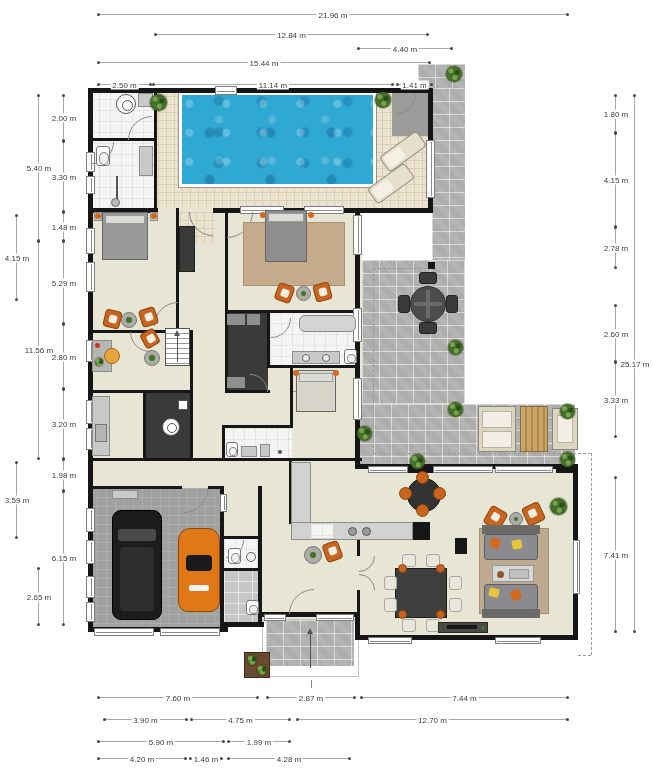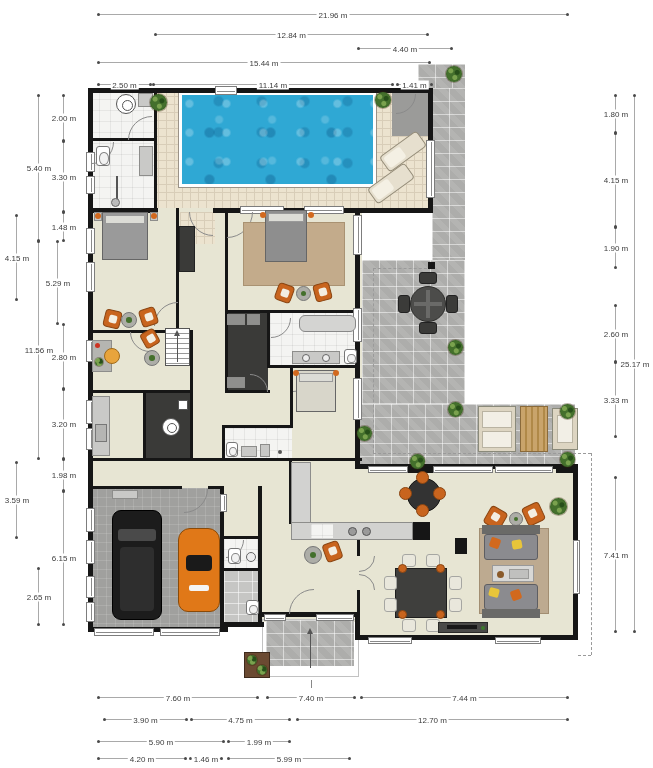--- a/index.html
+++ b/index.html
@@ -419,21 +419,21 @@
       <span>11.14 m</span>
     </div>
   <div class="dimh" style="left:397px;top:84px;width:35px">
       <span>1.41 m</span>
     </div>
 
   <div class="dimh" style="left:98px;top:697px;width:160px">
       <span>7.60 m</span>
     </div>
   <div class="dimh" style="left:267px;top:697px;width:88px">
-      <span>7.40 m</span>
+      <span>2.87 m</span>
     </div>
   <div class="dimh" style="left:361px;top:697px;width:207px">
       <span>7.44 m</span>
     </div>
   <div class="dimh" style="left:104px;top:719px;width:83px">
       <span>3.90 m</span>
     </div>
   <div class="dimh" style="left:191px;top:719px;width:99px">
       <span>4.75 m</span>
     </div>
@@ -446,39 +446,39 @@
   <div class="dimh" style="left:228px;top:741px;width:62px">
       <span>1.99 m</span>
     </div>
   <div class="dimh" style="left:98px;top:758px;width:88px">
       <span>4.20 m</span>
     </div>
   <div class="dimh" style="left:190px;top:758px;width:32px">
       <span>1.46 m</span>
     </div>
   <div class="dimh" style="left:228px;top:758px;width:122px">
-      <span>5.99 m</span>
+      <span>4.28 m</span>
     </div>
 
   <div class="dimv" style="left:63px;top:95px;height:46px">
       <span>2.00 m</span>
     </div>
   <div class="dimv" style="left:38px;top:95px;height:146px">
       <span>5.40 m</span>
     </div>
   <div class="dimv" style="left:63px;top:141px;height:71px">
       <span>3.30 m</span>
     </div>
   <div class="dimv" style="left:63px;top:212px;height:29px">
       <span>1.48 m</span>
     </div>
   <div class="dimv" style="left:16px;top:215px;height:85px">
       <span>4.15 m</span>
     </div>
-  <div class="dimv" style="left:57px;top:241px;height:83px">
+  <div class="dimv" style="left:63px;top:241px;height:83px">
       <span>5.29 m</span>
     </div>
   <div class="dimv" style="left:63px;top:324px;height:65px">
       <span>2.80 m</span>
     </div>
   <div class="dimv" style="left:38px;top:241px;height:218px">
       <span>11.56 m</span>
     </div>
   <div class="dimv" style="left:63px;top:389px;height:70px">
       <span>3.20 m</span>
@@ -496,21 +496,21 @@
       <span>2.65 m</span>
     </div>
 
   <div class="dimv" style="left:615px;top:95px;height:38px">
       <span>1.80 m</span>
     </div>
   <div class="dimv" style="left:615px;top:133px;height:94px">
       <span>4.15 m</span>
     </div>
   <div class="dimv" style="left:615px;top:227px;height:41px">
-      <span>1.90 m</span>
+      <span>2.78 m</span>
     </div>
   <div class="dimv" style="left:615px;top:305px;height:57px">
       <span>2.60 m</span>
     </div>
   <div class="dimv" style="left:634px;top:95px;height:537px">
       <span>25.17 m</span>
     </div>
   <div class="dimv" style="left:615px;top:362px;height:75px">
       <span>3.33 m</span>
     </div>

